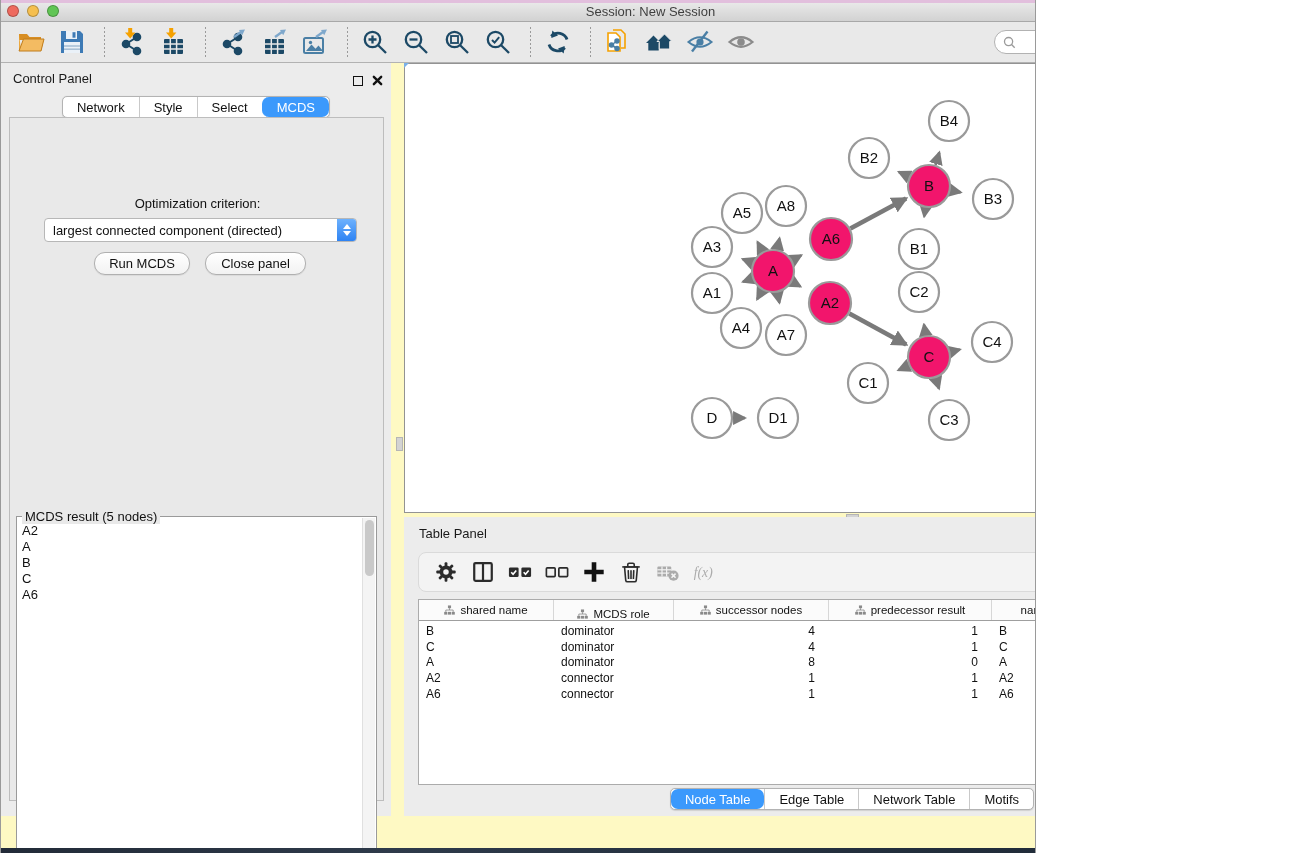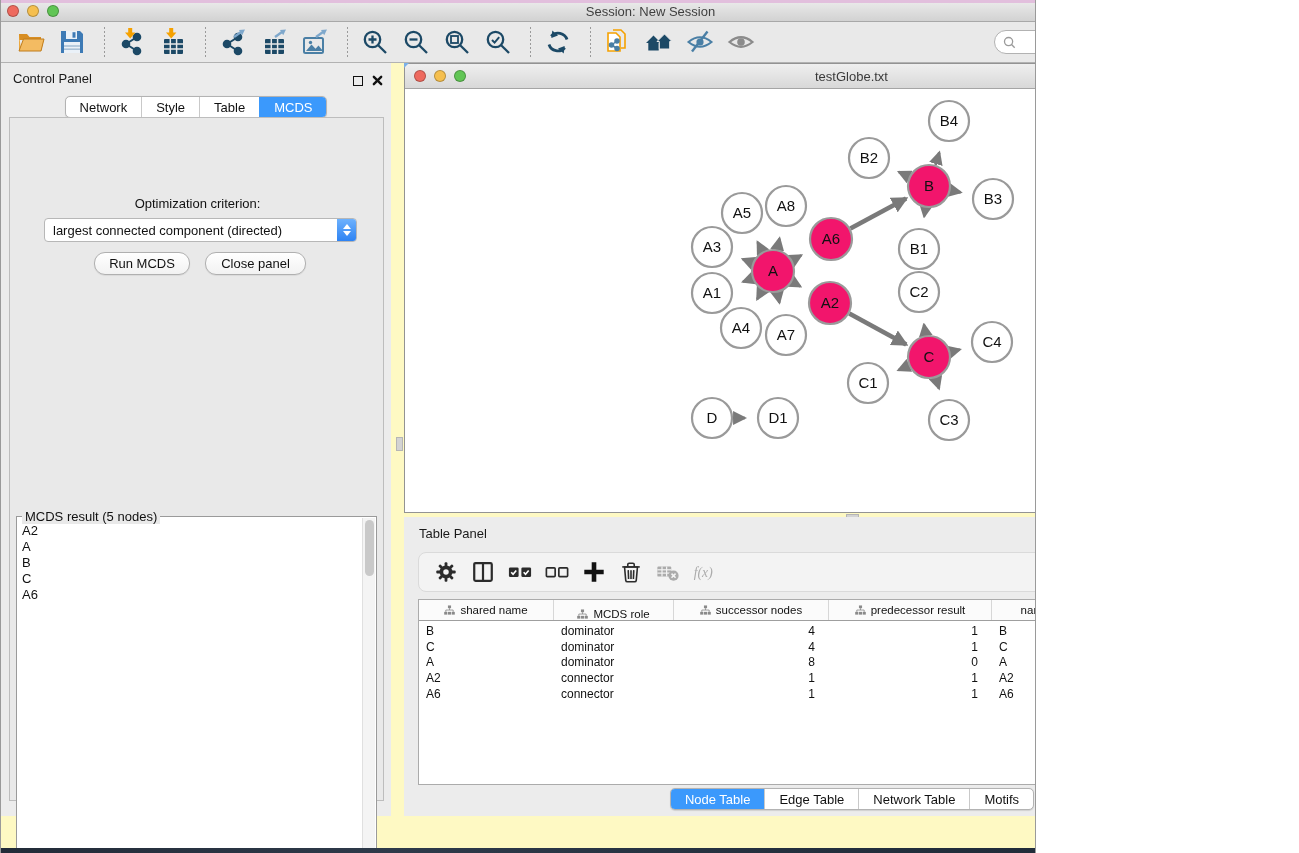--- a/index.html
+++ b/index.html
@@ -31,21 +31,21 @@
   
   #control-panel { position:absolute; left:0; top:63px; width:390px; height:753px; background:#ececec; }
   .panel-head { position:absolute; left:12px; top:8px; font-size:13px; color:#1a1a1a; }
   .panel-icons { position:absolute; right:8px; top:9px; display:flex; gap:9px; align-items:center; }
   .float-ic { width:10px; height:10px; border:1.6px solid #111; }
   .close-ic svg { width:11px; height:11px; }
   #cp-body { position:absolute; left:8px; top:54px; width:375px; height:684px; background:#e9e9e9; border:1px solid #bdbdbd; }
   .seg { display:inline-flex; border:1px solid #b3b3b3; border-radius:5px; background:#fff; overflow:hidden; height:22px; box-shadow:0 .5px 1px rgba(0,0,0,.12); }
   .seg > div { padding:0 14px; line-height:21px; font-size:13px; color:#111; border-left:1px solid #c9c9c9; white-space:nowrap; }
   .seg > div:first-child { border-left:none; }
-  .seg > div.active { background:#3b99fc; color:#fff; border-left-color:#3b99fc; }
+  .seg > div.active { background:#3b99fc; color:#fff; border-left-color:#3b99fc;border-radius:7px; }
   #cp-tabs { position:absolute; left:0; top:33px; width:390px; display:flex; justify-content:center; }
   #opt-label { position:absolute; left:0; top:78px; width:375px; text-align:center; font-size:13px; color:#111; }
   #criterion-select { position:absolute; left:34px; top:100px; width:313px; height:24px; background:#fff; border:1px solid #b7b7b7;
     border-radius:4px; display:flex; align-items:center; }
   #criterion-select .val { flex:1; font-size:13px; padding-left:8px; color:#111; white-space:nowrap; }
   #criterion-select .stepper { width:19px; height:22px; border-radius:0 3px 3px 0; background:linear-gradient(#6db1fd,#2e83f3);
     display:flex; flex-direction:column; align-items:center; justify-content:center; gap:2px; }
   .stepper svg { width:8px; height:5px; }
   .push-btn { position:absolute; height:23px; background:linear-gradient(#ffffff,#f2f2f2); border:1px solid #b0b0b0; border-radius:11px;
     font-size:13px; color:#111; display:flex; align-items:center; justify-content:center; box-shadow:0 .5px 1px rgba(0,0,0,.12); }
@@ -309,21 +309,21 @@
     <div class="panel-icons">
       <div class="float-ic"></div>
       <div class="close-ic"><svg viewBox="0 0 12 12">
             <path d="M2 2 L10 10 M10 2 L2 10" stroke="#111" stroke-width="2.6" stroke-linecap="round"></path>
           </svg></div>
     </div>
     <div id="cp-tabs" class="">
         <div class="seg" id="cp-seg">
           <div>Network</div>
           <div>Style</div>
-          <div>Table</div>
+          <div>Select</div>
           <div class="active">MCDS</div>
         </div>
       </div>
     <div id="cp-body">
       <div id="criterion-select">
         <div class="val">largest connected component (directed)</div>
         <div class="stepper">
           <svg viewBox="0 0 8 5">
               <path d="M4 0 L8 5 H0 Z" fill="#fff"></path>
             </svg>
@@ -345,28 +345,20 @@
             <li>A6</li>
           </ul>
         <div id="result-scroll">
             <div class="thumb"></div>
           </div>
       </div>
     </div>
   </div>
 
   <div id="network-window">
-    <div id="net-titlebar">
-      <div class="lights">
-        <div class="light red"></div>
-        <div class="light yellow"></div>
-        <div class="light green"></div>
-      </div>
-      <div class="wtitle">testGlobe.txt</div>
-    </div>
     <div id="net-canvas">
         <svg id="graph-svg" width="893" height="423" viewBox="0 0 893 423">
 <defs>
 <marker id="arr" viewBox="0 0 10 10" refX="8.5" refY="5" markerWidth="5.4" markerHeight="5.4" orient="auto">
               <path d="M0 0 L10 5 L0 10 z" fill="#7a7a7a"></path>
             </marker>
 <marker id="arrT" viewBox="0 0 10 10" refX="8.5" refY="5" markerWidth="3.6" markerHeight="3.6" orient="auto">
               <path d="M0 0 L10 5 L0 10 z" fill="#7a7a7a"></path>
             </marker>
 </defs>

